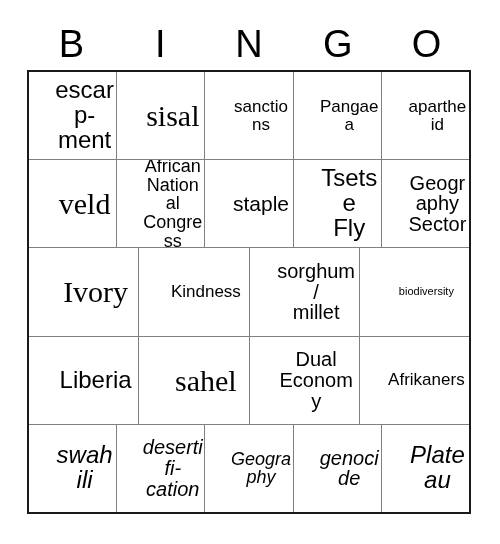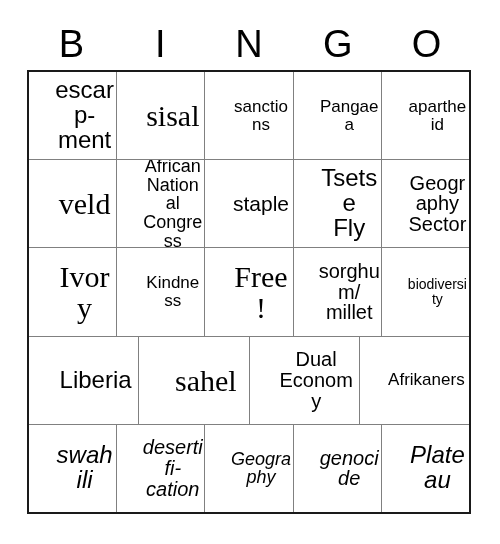--- a/index.html
+++ b/index.html
@@ -85,21 +85,21 @@
   }
   .cell:last-child { border-right: none; }
 
   
   .fs-xxl { font-size: 30px; font-family: Liberation Serif, serif; }
   .fs-xl  { font-size: 21px; }
   .fs-l   { font-size: 24px; }
   .fs-m   { font-size: 20px; }
   .fs-s   { font-size: 17px; }
   .fs-xs  { font-size: 18px; }
-  .fs-xxs { font-size: 14px; }
+  .fs-xxs { font-size: 11px; }
 </style>
 </head>
 <body>
 
 <div id="card">
 
   <div id="header">
     <div class="header-cell">B</div>
     <div class="header-cell">I</div>
     <div class="header-cell">N</div>
@@ -126,21 +126,20 @@
       <div class="cell fs-xl">staple</div>
       <div class="cell fs-l">Tsetse
 Fly</div>
       <div class="cell fs-m">Geography
 Sector</div>
     </div>
 
     <div class="grid-row">
       <div class="cell fs-xxl">Ivory</div>
       <div class="cell fs-s">Kindness</div>
-      <div class="cell fs-xxl">Free!</div>
       <div class="cell fs-m">sorghum/
 millet</div>
       <div class="cell fs-xxs">biodiversity</div>
     </div>
 
     <div class="grid-row">
       <div class="cell fs-l">Liberia</div>
       <div class="cell fs-xxl">sahel</div>
       <div class="cell fs-m">Dual
 Economy</div>

